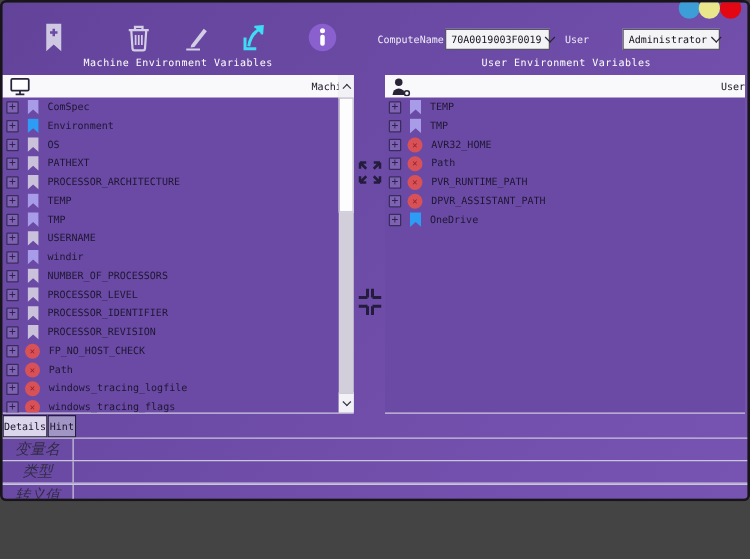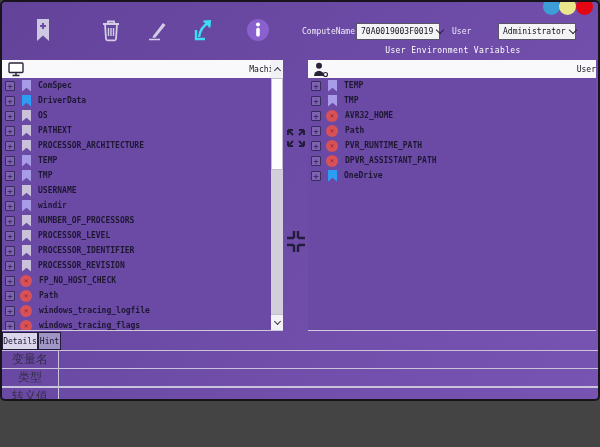--- a/index.html
+++ b/index.html
@@ -40,21 +40,21 @@
   .plus{width:10px;height:10px;margin-left:3px;border:1px solid #382c5e;border-radius:1px;
     background:rgba(255,255,255,.14);color:#2c2250;font-size:9px;line-height:8px;
     text-align:center;box-sizing:border-box;flex:none;cursor:pointer;}
   .var-icon{flex:none;margin-left:7px;}
   .bm{width:9px;height:12px;clip-path:polygon(0 0,100% 0,100% 100%,50% 68%,0 100%);}
   .bm-periwinkle{background:#a89be8;}
   .bm-blue{background:#2d9cf4;}
   .bm-gray{background:#c9c2da;}
   .err{width:12px;height:12px;margin-left:5px;border-radius:50%;background:#d85156;
     color:#8e1f2c;font-size:7px;font-weight:bold;line-height:12px;text-align:center;}
-  .var-label{margin-left:7px;font-size:8px;color:#1e1731;white-space:nowrap;font-weight:bold;}
+  .var-label{margin-left:7px;font-size:8px;color:#1e1731;white-space:nowrap;}
   
   .vscroll{position:absolute;top:0;right:0;width:12px;bottom:0;background:#d2cfda;}
   .sb-btn{position:absolute;left:0;right:0;background:#f2f1f6;display:flex;
     align-items:center;justify-content:center;cursor:pointer;}
   .sb-up{top:0;height:18px;border-bottom:1px solid #c2bed0;}
   .sb-down{bottom:0;height:15px;border-top:1px solid #c2bed0;}
   .sb-chev{width:4px;height:4px;border-right:1.3px solid #3a3548;border-bottom:1.3px solid #3a3548;}
   .sb-chev.up{transform:rotate(-135deg);margin-top:2px;}
   .sb-chev.down{transform:rotate(45deg);margin-bottom:2px;}
   .sb-thumb{position:absolute;left:0;right:0;top:18px;height:92px;background:#fdfdfe;
@@ -65,21 +65,21 @@
   .mid-collapse{top:222px;height:36px;}
   
   .tab{position:absolute;top:330px;height:18px;box-sizing:border-box;border:1px solid #241c3c;
     font-size:8px;color:#17122a;display:flex;align-items:center;justify-content:center;cursor:pointer;}
   .tab-details{left:0;width:36px;background:#a195c6;}
   .tab-hint{left:36px;width:23px;background:#a195c6;}
   .tab.active{background:#dcd6ec;}
   
   .detail-table{position:absolute;left:0;right:0;top:348px;bottom:0;
     border-top:1px solid #c9c3dc;display:flex;flex-direction:column;}
-  .dt-row{flex:1;display:flex;border-bottom:1px solid #c9c3dc;}
+  .dt-row{flex:1;display:flex;border-bottom:1px solid #c9c3dc;font-style:italic;}
   .dt-row:last-child{border-bottom:none;}
   .dt-label{width:56px;flex:none;border-right:1px solid #c9c3dc;display:flex;
     align-items:center;justify-content:center;
     font-family:"DejaVu Sans","Liberation Sans",sans-serif;
     font-size:12px;color:#332d47;}
   .dt-value{flex:1;font-size:8px;color:#e8e4f4;display:flex;align-items:center;padding-left:6px;}
 </style>
 </head>
 <body>
 
@@ -138,40 +138,41 @@
   <div class="dropdown" style="left:354px;top:21px;width:84px">
     <span>70A0019003F0019</span>
     <i class="chev"></i>
   </div>
   <span class="lbl" style="left:450px;top:25px">User</span>
   <div class="dropdown" style="left:496px;top:21px;width:78px">
     <span>Administrator</span>
     <i class="chev"></i>
   </div>
 
+  <div class="section-title" style="left:0;width:281px">Machine Environment Variables</div>
   <div class="section-title" style="left:306px;width:290px">User Environment Variables</div>
 
   <div class="panel" style="left:0;width:281px">
     <div class="panel-header">
       <svg width="18" height="15" viewBox="0 0 18 15">
         <rect x="2" y="1" width="14" height="9.5" rx="1" fill="#ffffff" stroke="#2a2438" stroke-width="1.4"></rect>
         <path d="M9 10.5 v2.5 M5.5 13.5 h7" stroke="#2a2438" stroke-width="1.4"></path>
       </svg>
       <span class="ph-title">Machine</span>
     </div>
     <div class="panel-list" style="right:12px" id="machine-list">
         <div class="var-row">
           <span class="plus">+</span>
           <span class="var-icon bm bm-periwinkle"></span>
           <span class="var-label">ComSpec</span>
         </div>
         <div class="var-row">
           <span class="plus">+</span>
           <span class="var-icon bm bm-blue"></span>
-          <span class="var-label">DriverData</span>
+          <span class="var-label">Environment</span>
         </div>
         <div class="var-row">
           <span class="plus">+</span>
           <span class="var-icon bm bm-gray"></span>
           <span class="var-label">OS</span>
         </div>
         <div class="var-row">
           <span class="plus">+</span>
           <span class="var-icon bm bm-gray"></span>
           <span class="var-label">PATHEXT</span>

